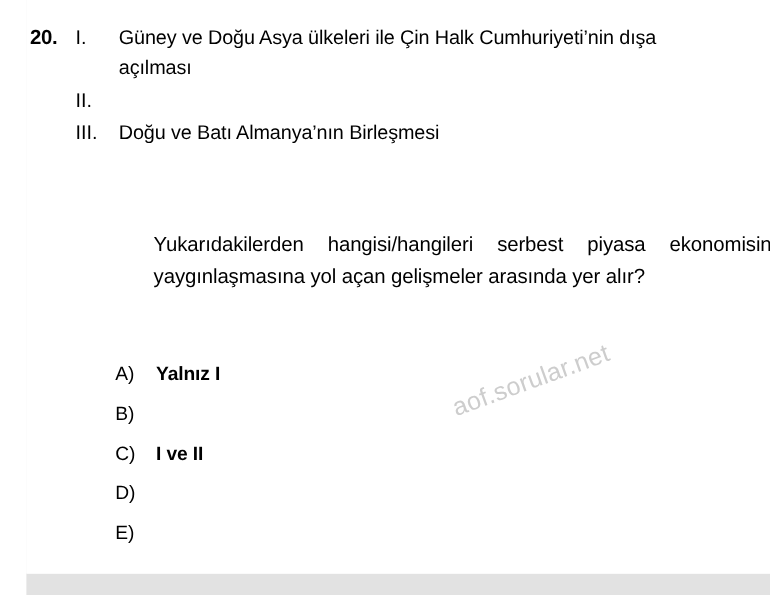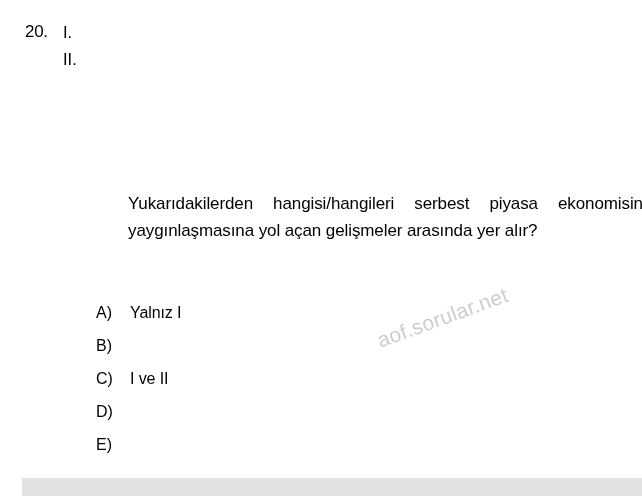--- a/index.html
+++ b/index.html
@@ -59,21 +59,21 @@
     height: 478px;
     background: #ffffff;
   }
 
   
   .q-number {
     position: absolute;
     left: 3px;
     top: 22px;
     font-size: 17px;
-    font-weight: normal;
+    font-weight: bold;
     letter-spacing: -0.3px;
   }
 
   
   .roman-list {
     position: absolute;
     left: 41px;
     top: 20px;
     width: 560px;
   }
@@ -126,20 +126,21 @@
   .option-letter {
     width: 34px;
     flex: 0 0 34px;
     font-size: 16px;
     line-height: 33px;
   }
   .option-text {
     font-size: 16px;
     line-height: 33px;
     letter-spacing: -0.1px;
+    font-weight: bold;
   }
 
   
   .watermark {
     position: absolute;
     left: 352px;
     top: 330px;
     font-size: 21px;
     color: #cdcdcd;
     font-weight: normal;
@@ -160,24 +161,29 @@
 
   <div class="left-strip"></div>
 
   <div class="content">
 
     <div class="q-number">20.</div>
 
     <div class="roman-list">
       <div class="roman-item">
         <div class="roman-label">I.</div>
+        <div class="roman-text">Güney ve Doğu Asya ülkeleri ile Çin Halk Cumhuriyeti’nin dışa açılması</div>
       </div>
       <div class="roman-item">
         <div class="roman-label">II.</div>
       </div>
+      <div class="roman-item">
+        <div class="roman-label">III.</div>
+        <div class="roman-text">Doğu ve Batı Almanya’nın Birleşmesi</div>
+      </div>
     </div>
 
     <div class="stem">Yukarıdakilerden hangisi/hangileri serbest piyasa ekonomisinin yaygınlaşmasına yol açan gelişmeler arasında yer alır?</div>
 
     <div class="options">
       <div class="option">
         <div class="option-letter">A)</div>
         <div class="option-text">Yalnız I</div>
       </div>
       <div class="option">

